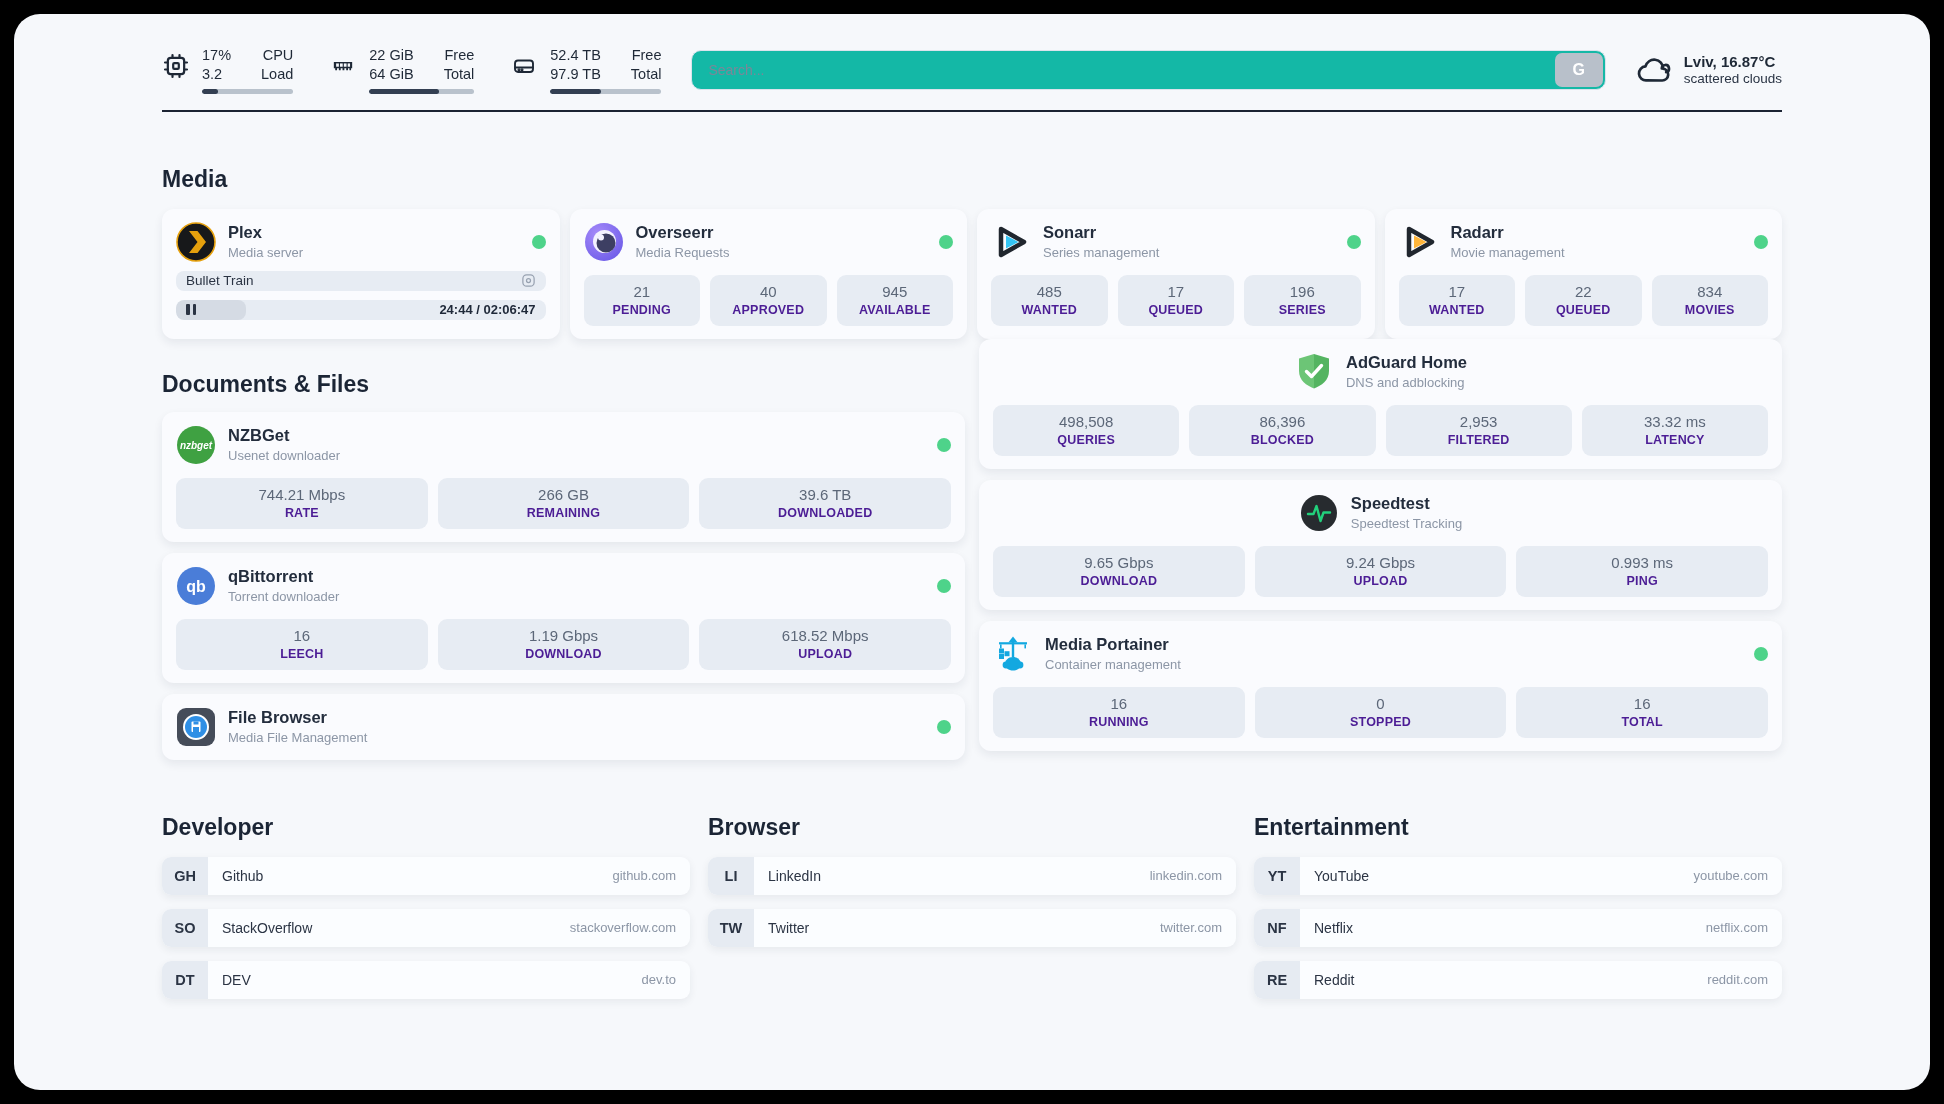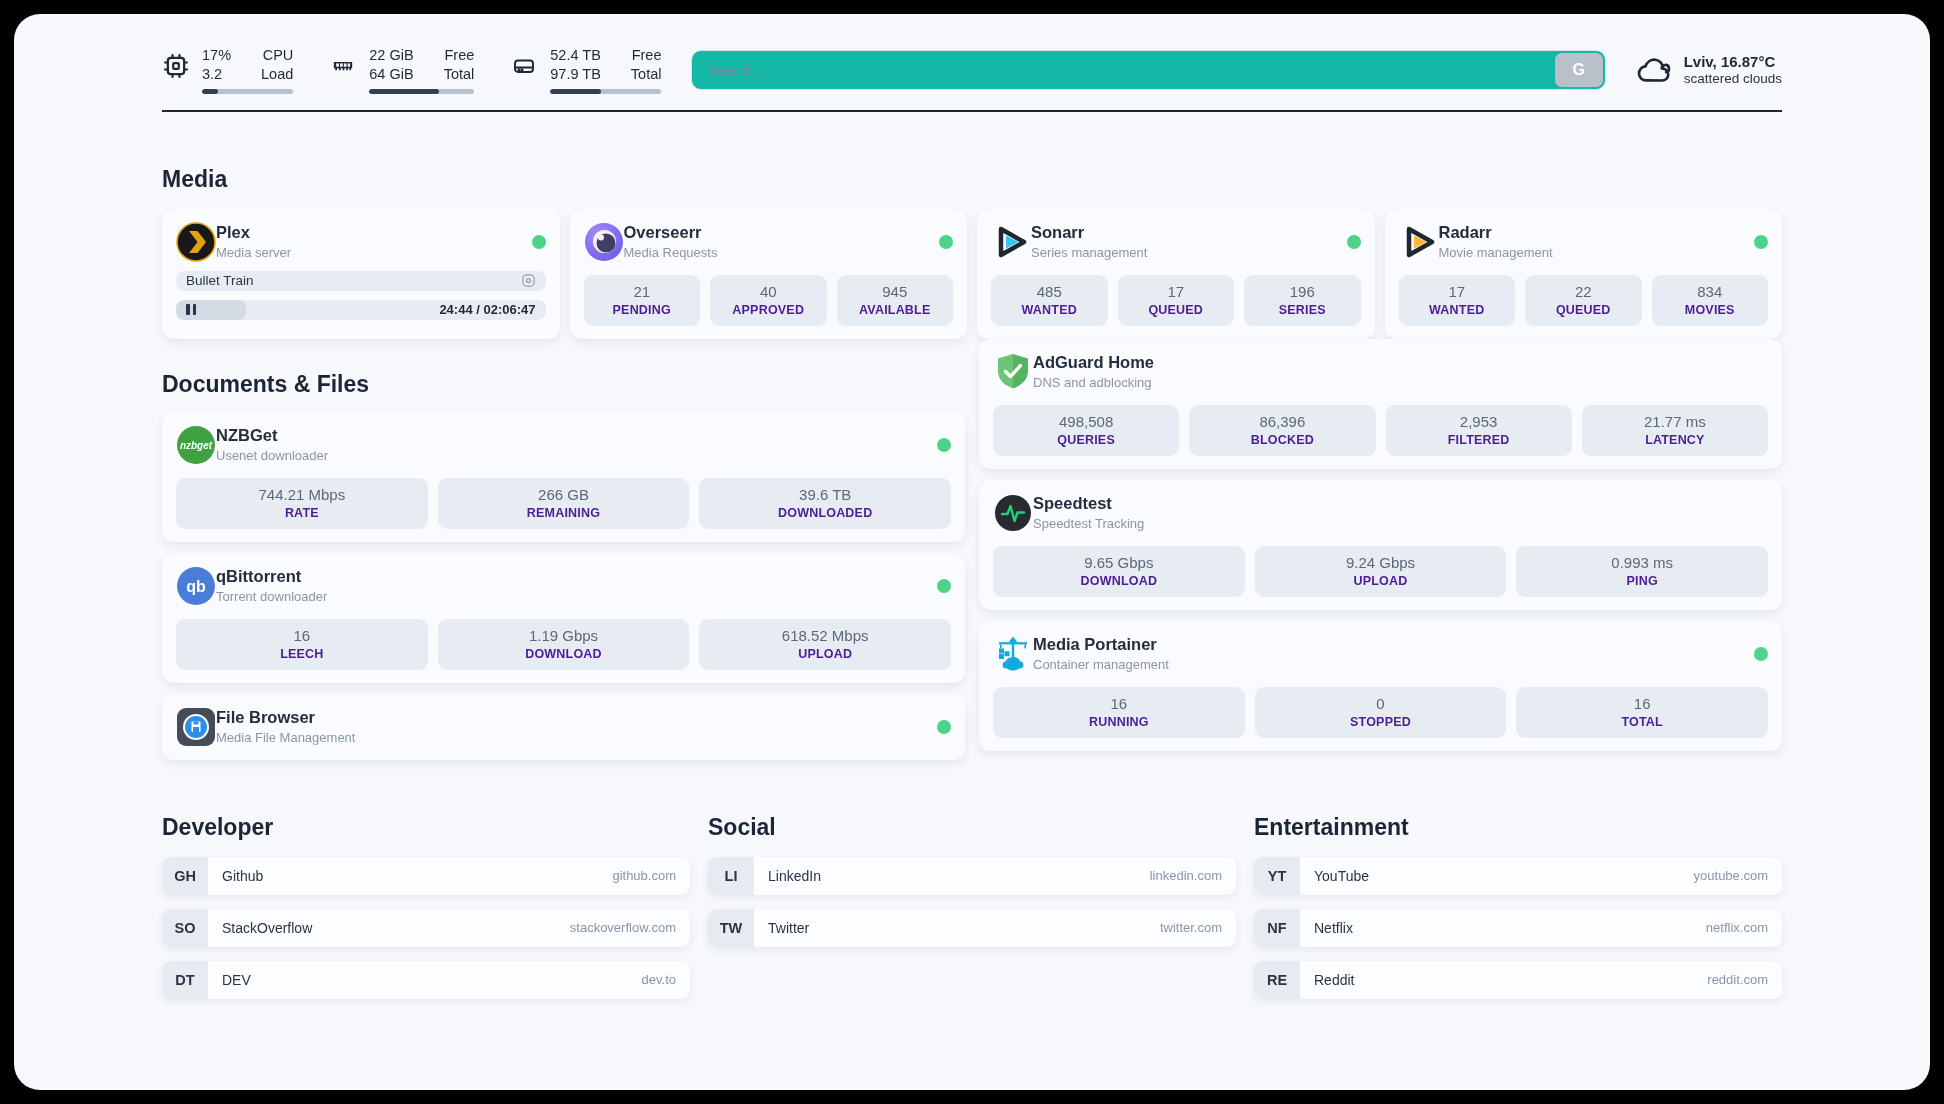--- a/index.html
+++ b/index.html
@@ -41,21 +41,21 @@
   .t-media { margin:54px 0 16px; }
   .t-mid   { margin:32px 0 14px; }
   .t-links { margin:54px 0 16px; }
 
   .media-grid { display:grid; grid-template-columns:repeat(4,1fr); gap:10px; }
   .mid-grid { display:grid; grid-template-columns:1fr 1fr; column-gap:14px; }
   .col-stack { display:flex; flex-direction:column; gap:11px; }
 
   .card { background:#fafbfe; border-radius:12px; padding:13px 14px;
           box-shadow:0 4px 10px rgba(25,39,62,.08); }
-  .card-head { display:flex; align-items:center; gap:0; }
+  .card-head { display:flex; align-items:center; gap:12px;justify-content:center; }
   .app-icon { width:40px; height:40px; flex:none; }
   .app-name { font-size:16.5px; font-weight:600; color:#232d3d; line-height:1.2; }
   .app-desc { font-size:13px; color:#8c96a6; margin-top:2px; }
   .status-dot { width:14px; height:14px; border-radius:50%; background:#4ed38a; margin-left:auto; flex:none; }
 
   .stats-row { display:flex; gap:10px; margin-top:13px; }
   .stat { flex:1; background:#e7ecf3; border-radius:9px; padding:8px 4px 9px; text-align:center; }
   .stat-value { font-size:15px; color:#5c6778; }
   .stat-label { font-size:12.5px; font-weight:700; color:#4c1d95; margin-top:3px; letter-spacing:.2px; }
 
@@ -415,21 +415,21 @@
               </div>
               <div class="stat">
                 <div class="stat-value">86,396</div>
                 <div class="stat-label">BLOCKED</div>
               </div>
               <div class="stat">
                 <div class="stat-value">2,953</div>
                 <div class="stat-label">FILTERED</div>
               </div>
               <div class="stat">
-                <div class="stat-value">21.77 ms</div>
+                <div class="stat-value">33.32 ms</div>
                 <div class="stat-label">LATENCY</div>
               </div>
             </div>
           </div>
 
           <div class="card">
             <div class="card-head">
               <svg class="app-icon" viewBox="0 0 40 40">
                 <circle cx="20" cy="20" r="18" fill="#272b2f"></circle>
                 <polyline points="9,21 14.5,21 17.5,13 21.5,28 24.5,19.5 31,19.5" fill="none" stroke="#22d07c" stroke-width="2.4" stroke-linecap="round" stroke-linejoin="round"></polyline>
@@ -510,21 +510,21 @@
           <span class="link-url">stackoverflow.com</span>
         </div>
         <div class="link-row">
           <span class="link-badge">DT</span>
           <span class="link-name">DEV</span>
           <span class="link-url">dev.to</span>
         </div>
       </div>
 
       <div>
-        <div class="section-title t-links">Social</div>
+        <div class="section-title t-links">Browser</div>
         <div class="link-row">
           <span class="link-badge">LI</span>
           <span class="link-name">LinkedIn</span>
           <span class="link-url">linkedin.com</span>
         </div>
         <div class="link-row">
           <span class="link-badge">TW</span>
           <span class="link-name">Twitter</span>
           <span class="link-url">twitter.com</span>
         </div>

